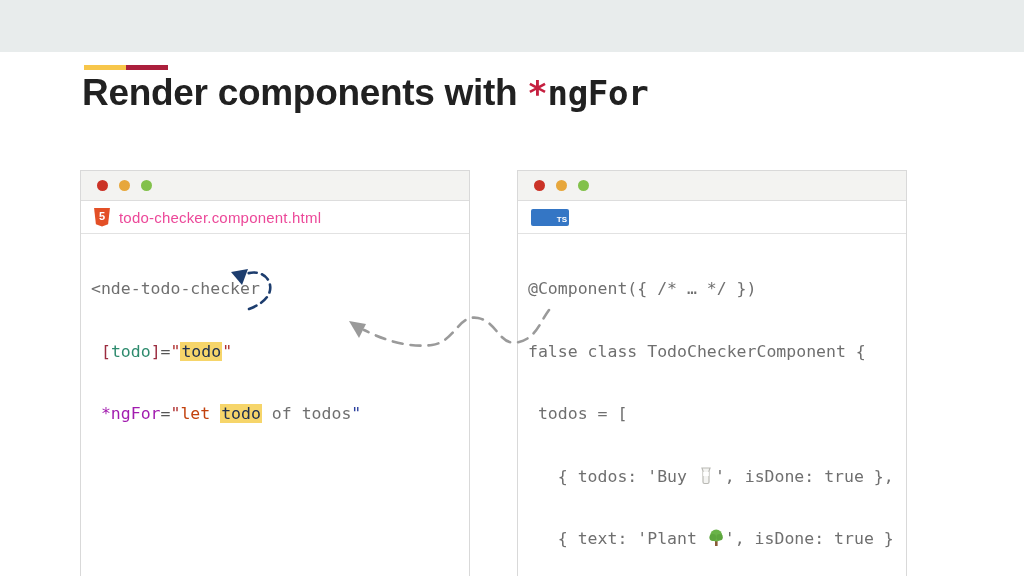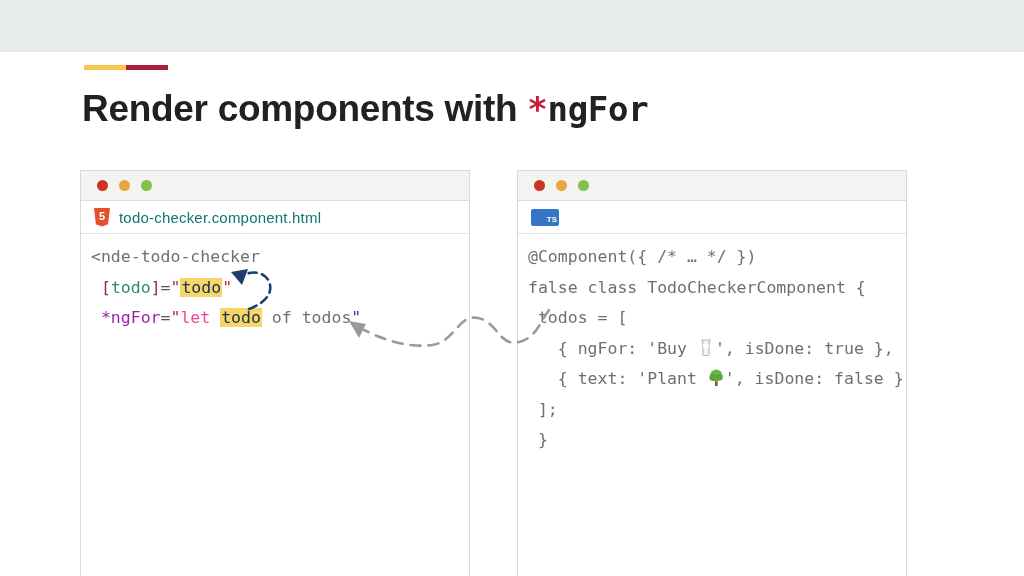--- a/index.html
+++ b/index.html
@@ -7,57 +7,57 @@
               font-family:"Liberation Sans", sans-serif; }
   .slide { position:relative; width:1024px; height:576px; background:#ffffff; overflow:hidden; }
 
   .top-band { position:absolute; left:0; top:0; width:1024px; height:52px; background:#E8ECEC; }
 
   .accent-bar { position:absolute; left:84px; top:65px; width:84px; height:5px; display:flex; }
   .accent-bar .seg { flex:1; height:100%; }
   .accent-yellow { background:#F7C64A; }
   .accent-red { background:#AB1F3C; }
 
-  .title { position:absolute; left:82px; top:88px; font-size:37px; font-weight:700;
+  .title { position:absolute; left:82px; top:72px; font-size:37px; font-weight:700;
            color:#212121; letter-spacing:-0.3px; white-space:nowrap; }
   .title-code { font-family:"DejaVu Sans Mono", monospace; font-size:34px; font-weight:700; }
   .title-star { color:#C51F3F; }
 
   .window { position:absolute; top:170px; width:390px; height:420px; background:#fff;
             border:1px solid #D9D9D9; }
   .window.left-win { left:80px; }
   .window.right-win { left:517px; }
 
   .titlebar { height:30px; background:#F3F3F1; border-bottom:1px solid #DDDDDD;
               display:flex; align-items:center; padding-left:16px; gap:11px; }
   .dot { width:11px; height:11px; border-radius:50%; display:inline-block; }
   .dot.red { background:#CB3327; }
   .dot.yellow { background:#E7A73C; }
   .dot.green { background:#82C14B; }
 
   .tabbar { height:33px; background:#fff; border-bottom:1px solid #E2E2E2;
             display:flex; align-items:center; padding-left:13px; gap:9px; }
-  .filename { font-size:15px; color:#0f766e; letter-spacing:0.2px; }
+  .filename { font-size:15px; color:#ec4899; letter-spacing:0.2px; }
 
   .html5-icon { width:16px; height:19px; background:#E34F26; display:flex; align-items:center;
                 justify-content:center; clip-path:polygon(0 0,100% 0,88% 88%,50% 100%,12% 88%); }
   .html5-icon i { font-style:normal; color:#fff; font-size:11px; font-weight:700; margin-top:-2px; }
-  .ts-icon { width:28px; height:17px; background:#3476C5; border-radius:2px; display:flex;
+  .ts-icon { width:38px; height:17px; background:#3476C5; border-radius:2px; display:flex;
              align-items:flex-end; justify-content:flex-end; padding:2px; }
   .ts-icon i { font-style:normal; color:#fff; font-size:8px; font-weight:700; line-height:1; }
 
   .code { padding:8px 0 0 10px; font-family:"DejaVu Sans Mono", monospace;
           font-size:16.5px; line-height:30.5px; color:#6F6F6F; }
-  .line { white-space:pre; }
+  .line { white-space:pre;margin-top:32px; }
   .br  { color:#9B2C3F; }
   .attr{ color:#2E8B6E; }
   .eq  { color:#555555; }
   .qt  { color:#B03030; }
   .qtb { color:#2B3F9E; }
-  .kw  { color:#ec4899; }
+  .kw  { color:#c2410c; }
   .dir { color:#a21caf; }
   .hl  { background:#F6D56A; color:#20304F; padding:0 1px; }
 
   .emoji { display:inline-block; width:18px; height:19px; vertical-align:-3px; }
 
   .arrows { position:absolute; left:0; top:0; width:1024px; height:576px; pointer-events:none; }
 </style>
 </head>
 <body>
 
@@ -99,30 +99,30 @@
     </div>
     <div class="tabbar">
       <span class="ts-icon">
           <i>TS</i>
         </span>
     </div>
     <div class="code">
       <div class="line"><span>@Component({ /* … */ })</span></div>
       <div class="line"><span>false class TodoCheckerComponent {</span></div>
       <div class="line"><span> todos = [</span></div>
-      <div class="line"><span>   { ngFor: 'Buy </span><span class="emoji" title="🥛"><svg width="18" height="19" viewBox="0 0 18 19">
+      <div class="line"><span>   { todos: 'Buy </span><span class="emoji" title="🥛"><svg width="18" height="19" viewBox="0 0 18 19">
               <path d="M5 2 h8 l-1 3 v11 a1.5 1.5 0 0 1 -1.5 1.5 h-3 a1.5 1.5 0 0 1 -1.5 -1.5 v-11 z" fill="#F4F4F2" stroke="#B9B9B4" stroke-width="1.2"></path>
               <path d="M6.2 6 h5.6 v4 h-5.6 z" fill="#FFFFFF" stroke="none"></path>
             </svg></span><span>', isDone: true },</span></div>
       <div class="line"><span>   { text: 'Plant </span><span class="emoji" title="🌳"><svg width="18" height="19" viewBox="0 0 18 19">
               <rect x="8" y="12" width="2.6" height="6" fill="#8A5A36"></rect>
               <circle cx="9.2" cy="7.5" r="6" fill="#69B348"></circle>
               <circle cx="5.8" cy="9.5" r="3.4" fill="#5DA63E"></circle>
               <circle cx="12.6" cy="9.3" r="3.2" fill="#5DA63E"></circle>
-            </svg></span><span>', isDone: false }</span></div>
+            </svg></span><span>', isDone: true }</span></div>
       <div class="line"><span> ];</span></div>
       <div class="line"><span> }</span></div>
     </div>
   </div>
 
   <svg class="arrows" viewBox="0 0 1024 576">
 
     <path d="M 249 309 C 263 304, 272 295, 270 285 C 268 274, 256 270, 246 274" fill="none" stroke="#1D3D6E" stroke-width="2.6" stroke-dasharray="8 5.5" stroke-linecap="round"></path>
     <polygon points="231,272 248,269 242,285" fill="#1D3D6E"></polygon>
 

